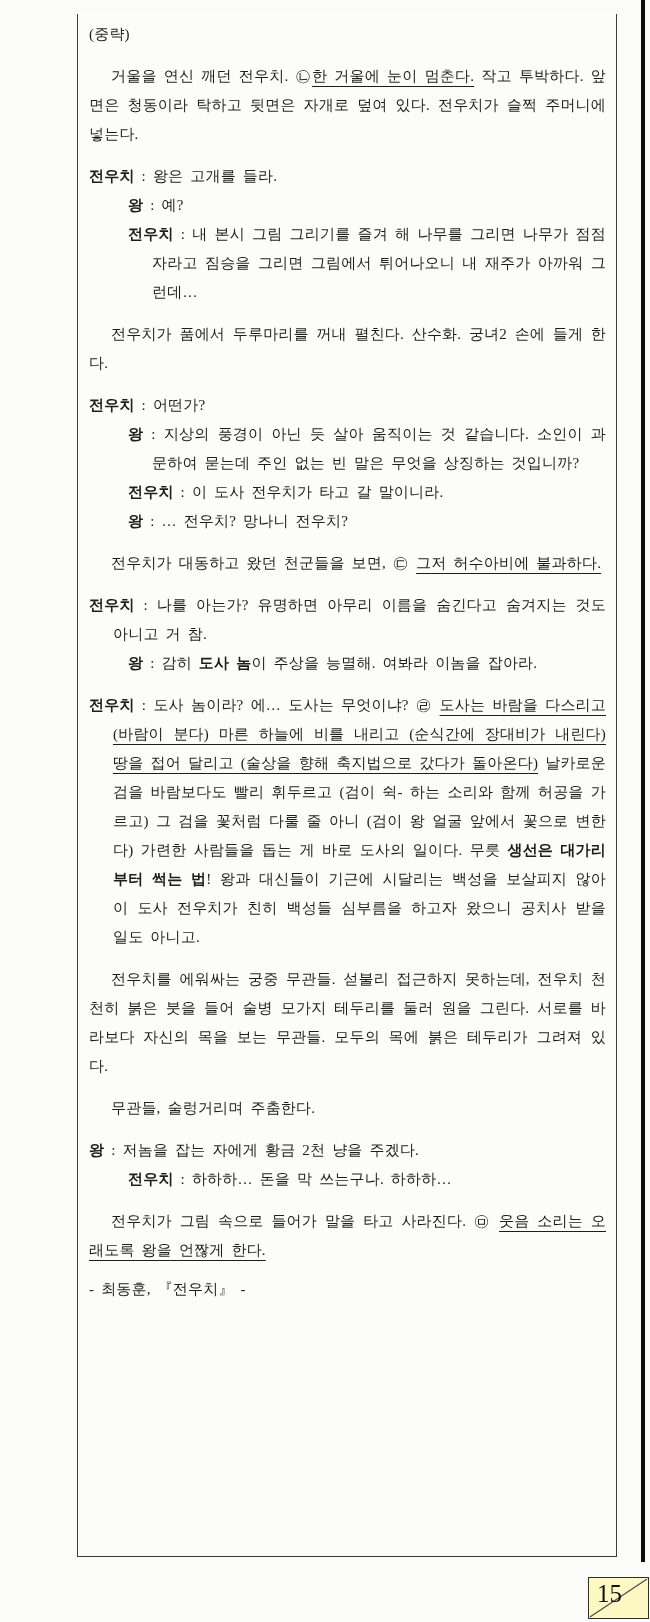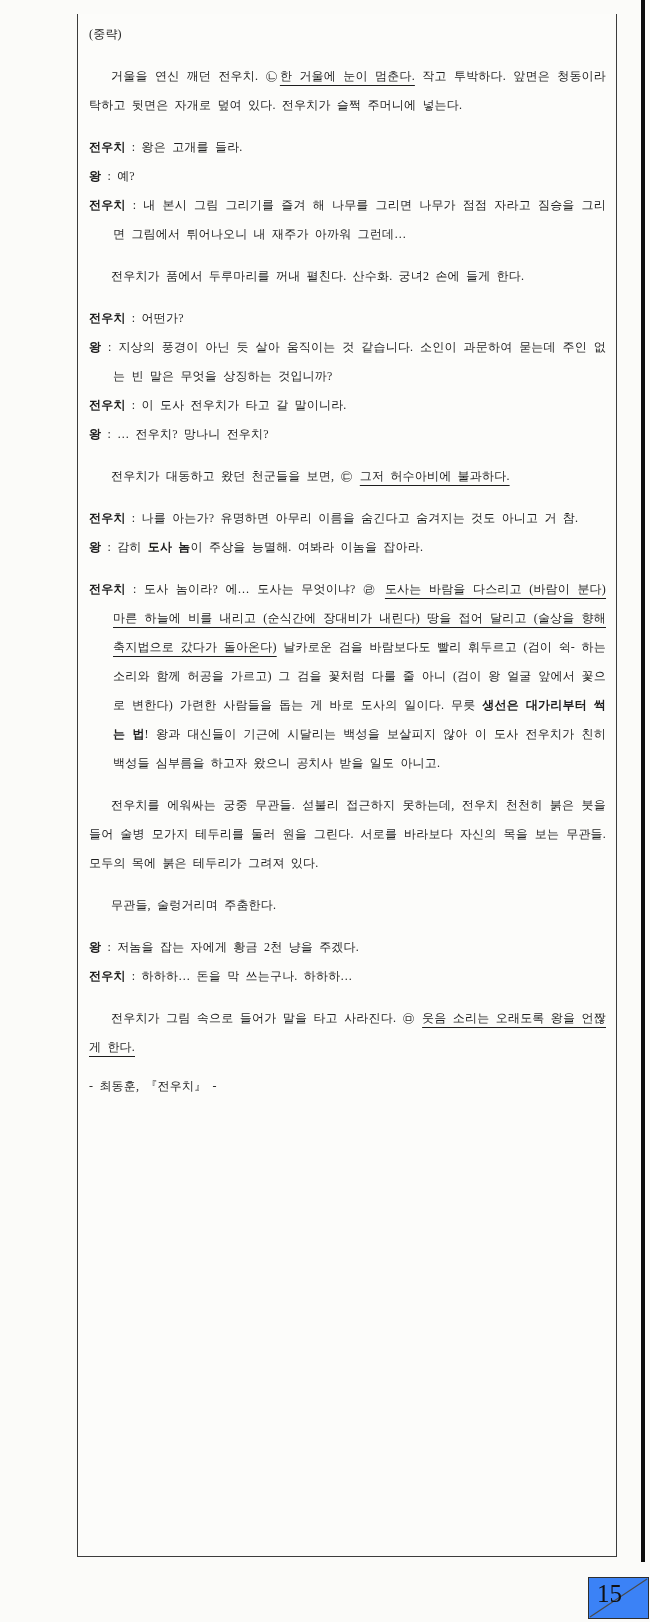--- a/index.html
+++ b/index.html
@@ -6,37 +6,37 @@
   .page{
     position:relative;width:650px;height:1622px;background:#fbfbf9;
     font-family:"Liberation Serif","DejaVu Serif",serif;color:#1d1d1d;overflow:hidden;
   }
   .passage-box{
     position:absolute;left:77px;top:14px;width:540px;height:1543px;
     border:1.5px solid #3c3c3c;border-top:none;box-sizing:border-box;
     padding:4px 10px 8px 11px;overflow:hidden;background:#fcfcfa;
   }
   .passage-box p{
-    margin:13px 0 0;font-size:12px;line-height:29px;
+    margin:13px 0 0;font-size:15px;line-height:29px;
     text-align:justify;word-spacing:3px;letter-spacing:0.2px;
   }
   .passage-box p:first-child{margin-top:2px;}
-  .passage-box p.tight{margin-top:0;}
+  .passage-box p.tight{margin-top:0;margin-left:39px;}
   .center{text-align:center;word-spacing:normal;}
   .stage{text-indent:22px;}
   .dialogue{padding-left:24px;text-indent:-24px;}
   .speaker{font-weight:bold;}
   .u{text-decoration:underline;text-underline-offset:4.5px;text-decoration-thickness:1px;}
   .b{font-weight:bold;}
   .mark{padding-right:1px;}
   .attribution{text-align:right;padding-right:10px;margin-top:10px !important;}
   .col-divider{position:absolute;left:641px;top:0;width:4px;height:1562px;background:#0c0c0c;}
   .page-number-box{
     position:absolute;left:588px;top:1577px;width:61px;height:42px;
-    border:1.5px solid #2e2e2e;background:#3b82f6;box-sizing:border-box;
+    border:1.5px solid #2e2e2e;background:#fef9c3;box-sizing:border-box;
   }
   .page-number-box svg{position:absolute;left:0;top:0;width:100%;height:100%;}
   .page-number{
     position:absolute;left:8px;top:2px;font-size:25px;color:#111;
     font-family:"Liberation Serif","DejaVu Serif",serif;
   }
 </style>
 </head>
 <body>
 

